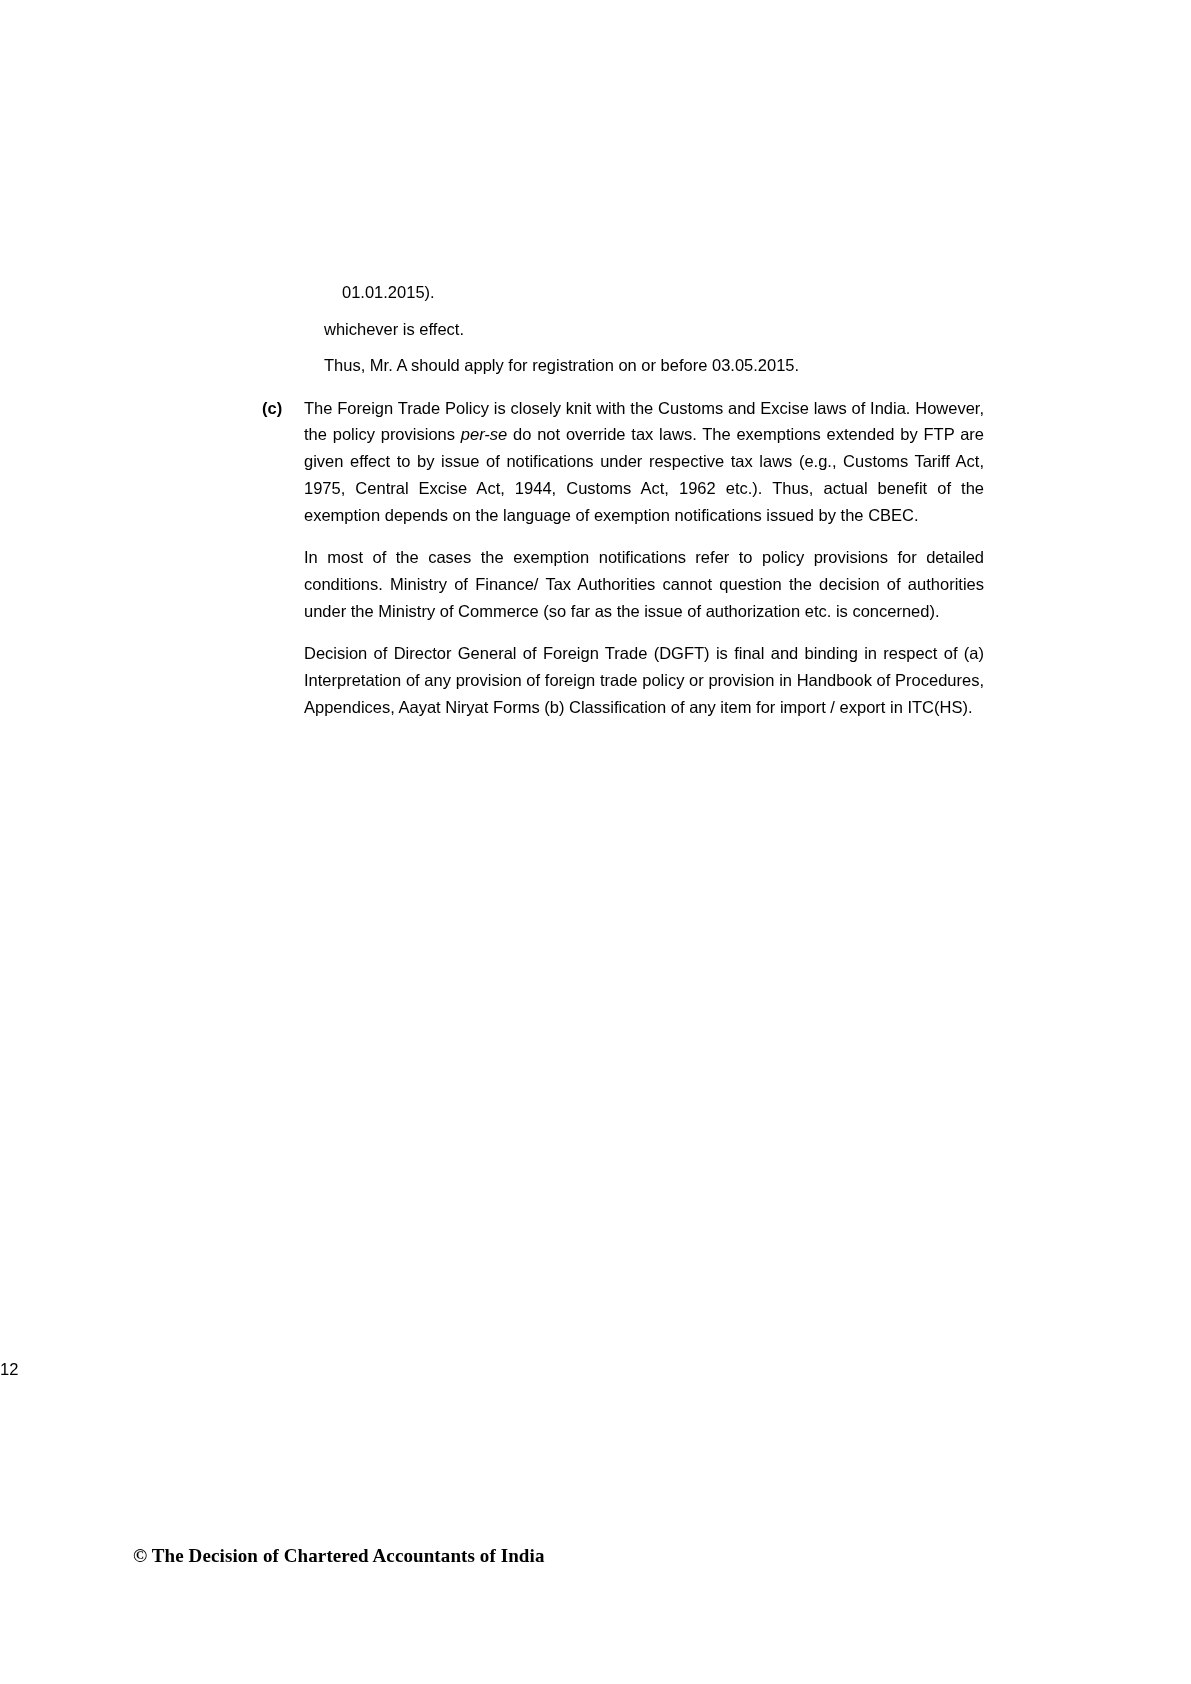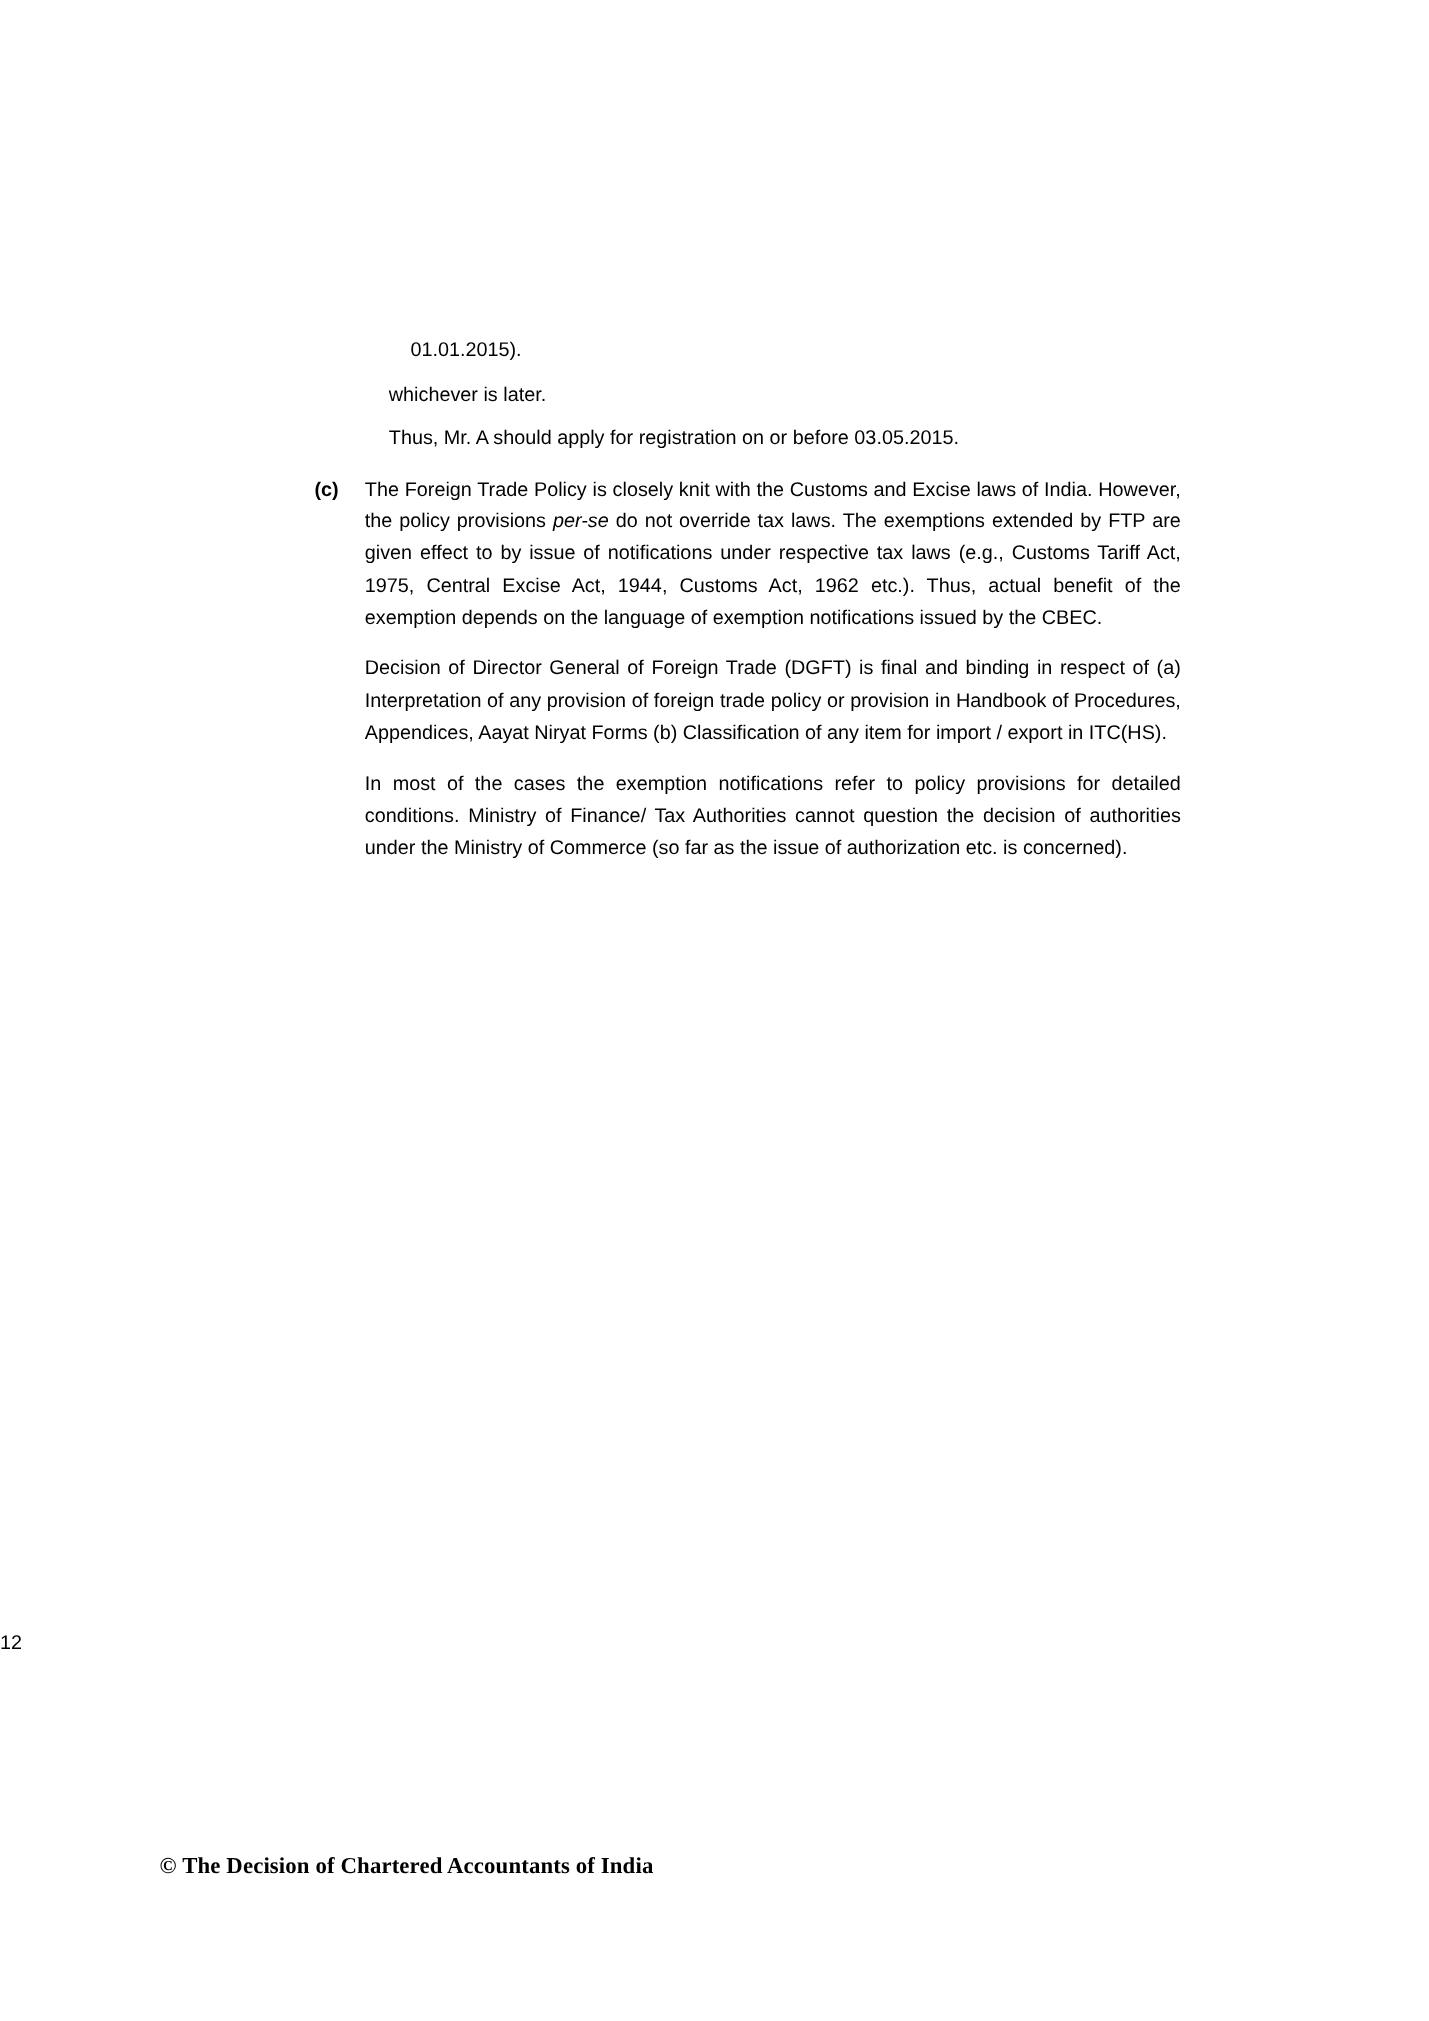--- a/index.html
+++ b/index.html
@@ -88,30 +88,30 @@
 </style>
 </head>
 <body>
 
 <div class="page">
 
   <div class="content">
 
     <div class="line-indent">01.01.2015).</div>
 
-    <div class="line-indent-2">whichever is later.</div>
+    <div class="line-indent-2">whichever is effect.</div>
 
     <div class="line-indent-2">Thus, Mr. A should apply for registration on or before 03.05.2015.</div>
 
     <div class="clause">
       <div class="clause-label">(c)</div>
       <div class="clause-body">
         <p class="para"><span>The Foreign Trade Policy is closely knit with the Customs and Excise laws of India. However, the policy provisions </span><span class="italic">per-se</span><span> do not override tax laws.  The exemptions extended by FTP are given effect to by issue of notifications under respective tax laws (e.g., Customs Tariff Act, 1975, Central Excise Act, 1944, Customs Act, 1962 etc.).  Thus, actual benefit of the exemption depends on the language of exemption notifications issued by the CBEC.</span></p>
+        <p class="para">In most of the cases the exemption notifications refer to policy provisions for detailed conditions.  Ministry of Finance/ Tax Authorities cannot question the decision of authorities under the Ministry of Commerce (so far as the issue of authorization etc. is concerned).</p>
         <p class="para">Decision of Director General of Foreign Trade (DGFT) is final and binding in respect of (a) Interpretation of any provision of foreign trade policy or provision in Handbook of Procedures, Appendices, Aayat Niryat Forms (b) Classification of any item for import / export in ITC(HS).</p>
-        <p class="para">In most of the cases the exemption notifications refer to policy provisions for detailed conditions.  Ministry of Finance/ Tax Authorities cannot question the decision of authorities under the Ministry of Commerce (so far as the issue of authorization etc. is concerned).</p>
       </div>
     </div>
 
   </div>
 
   <div class="page-number">12</div>
 
   <div class="footer">© The Decision of Chartered Accountants of India</div>
 
 </div>

